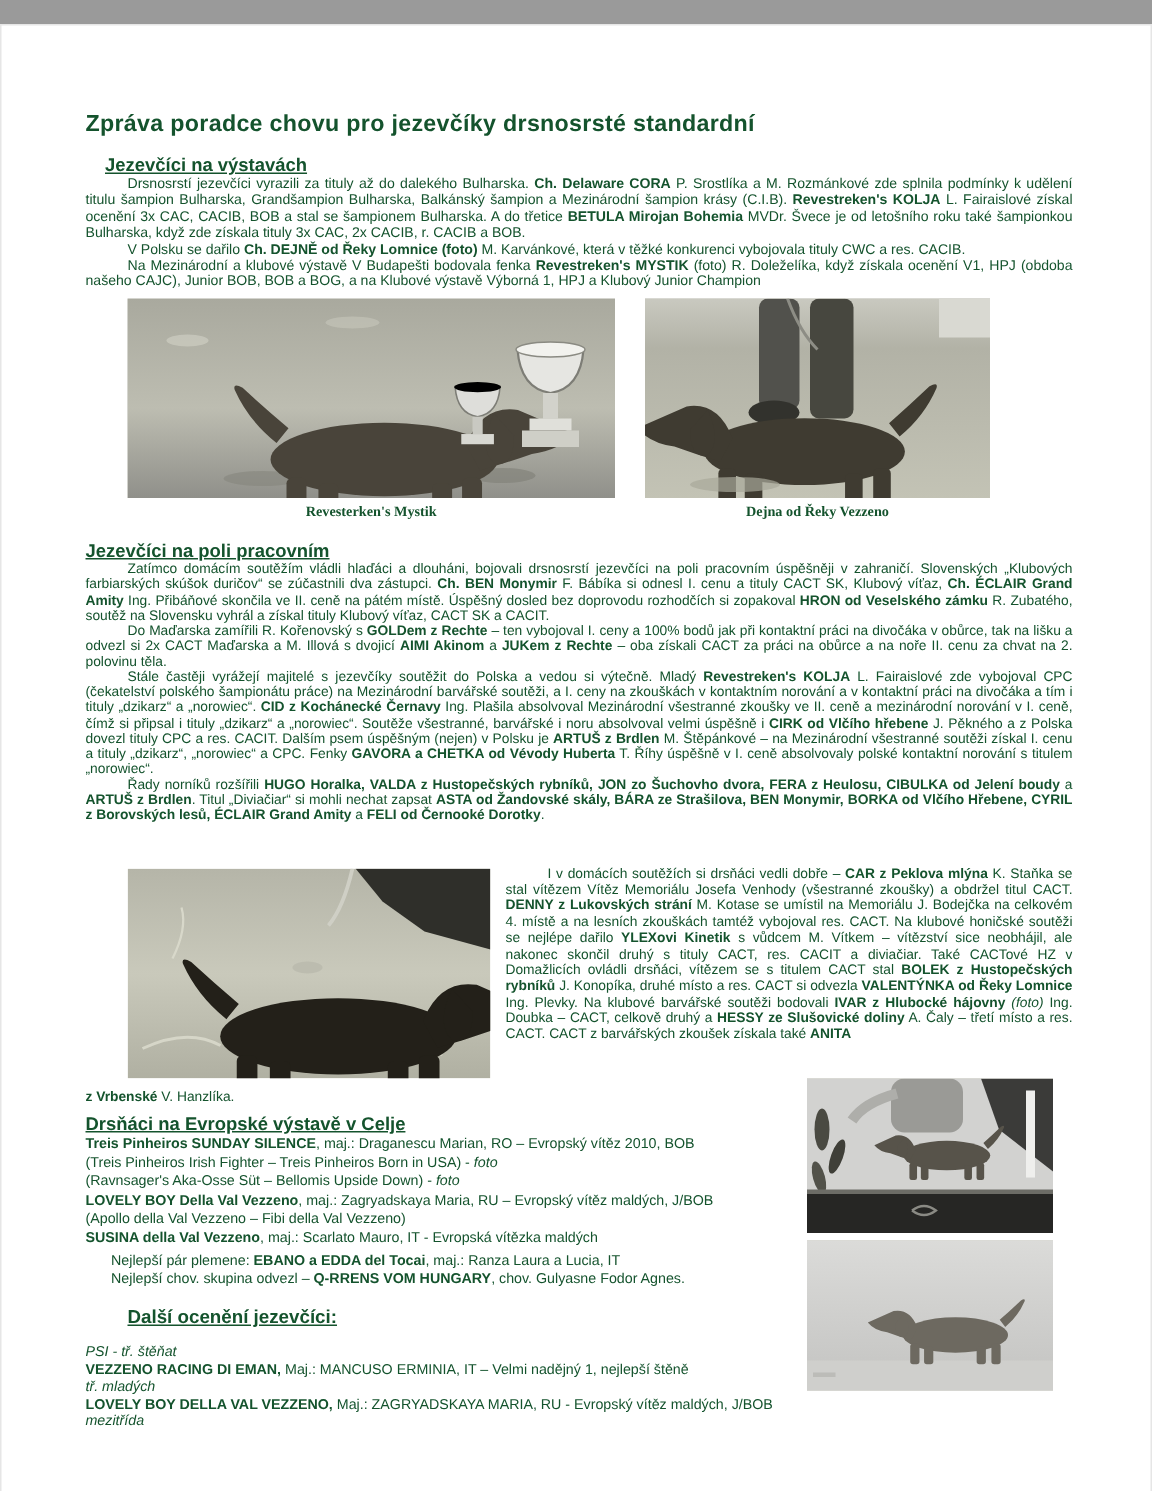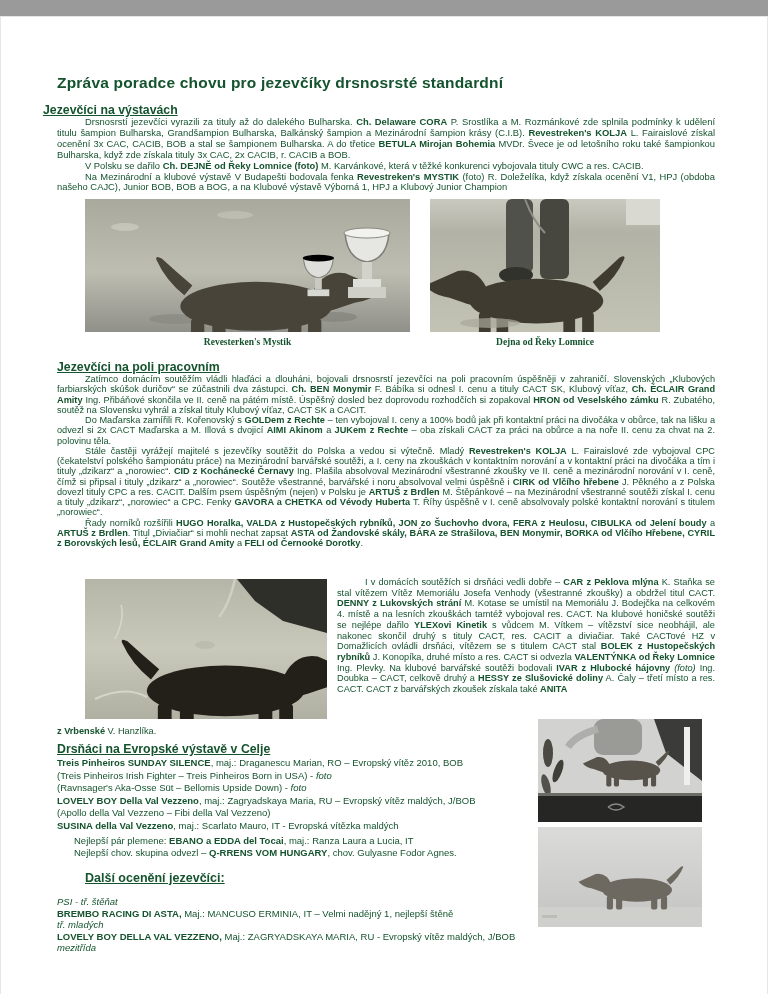--- a/index.html
+++ b/index.html
@@ -40,21 +40,21 @@
       <rect x="120" y="68" width="10" height="20" rx="3"></rect>
       <rect x="135" y="65" width="10" height="23" rx="3"></rect>
     </symbol>
   </defs>
 </svg>
 
 <div class="page">
 
   <div class="abs doc-title" style="left:57px;top:58px;">Zpráva poradce chovu pro jezevčíky drsnosrsté standardní</div>
 
-  <div class="abs sec-h" style="left:43px;top:87px;">Jezevčíci na výstavách</div>
+  <div class="abs sec-h" style="left:70px;top:87px;">Jezevčíci na výstavách</div>
 
   <div class="abs body-t" style="left:57px;top:101px;width:658px;">
     <p><span>Drsnosrstí jezevčíci vyrazili za tituly až do dalekého Bulharska. </span><span style="font-weight: bold;">Ch. Delaware CORA</span><span> P. Srostlíka a M. Rozmánkové zde splnila podmínky k udělení titulu šampion Bulharska, Grandšampion Bulharska, Balkánský šampion a Mezinárodní šampion krásy (C.I.B). </span><span style="font-weight: bold;">Revestreken's KOLJA</span><span> L. Fairaislové získal ocenění 3x CAC, CACIB, BOB a stal se šampionem Bulharska. A do třetice </span><span style="font-weight: bold;">BETULA Mirojan Bohemia</span><span> MVDr. Švece je od letošního roku také šampionkou Bulharska, když zde získala tituly 3x CAC, 2x CACIB, r. CACIB a BOB.</span></p>
     <p><span>V Polsku se dařilo </span><span style="font-weight: bold;">Ch. DEJNĚ od Řeky Lomnice (foto)</span><span> M. Karvánkové, která v těžké konkurenci vybojovala tituly CWC a res. CACIB.</span></p>
     <p><span>Na Mezinárodní a klubové výstavě V Budapešti bodovala fenka </span><span style="font-weight: bold;">Revestreken's MYSTIK</span><span> (foto) R. Doleželíka, když získala ocenění V1, HPJ (obdoba našeho CAJC), Junior BOB, BOB a BOG, a na Klubové výstavě Výborná 1, HPJ a Klubový Junior Champion</span></p>
   </div>
 
   <div class="ph" style="left:85px;top:183px;width:325px;height:133px;">
     <svg viewBox="0 0 325 133" preserveAspectRatio="none">
       <defs>
@@ -107,21 +107,21 @@
       </g>
       <path d="M95,0 q8,22 20,34" stroke="#8d8d85" stroke-width="2" fill="none"></path>
       <g transform="translate(15,32) scale(1.02,0.97)">
         <g transform="matrix(-1,0,0,1,200,0)">
             <use href="#dog" fill="#3f3b31"></use>
           </g>
       </g>
       <ellipse cx="60" cy="124" rx="30" ry="5" fill="#a8a89a" opacity=".7"></ellipse>
     </svg>
   </div>
-  <div class="abs cap" style="left:430px;top:321px;width:230px;">Dejna od Řeky Lomnice</div>
+  <div class="abs cap" style="left:430px;top:321px;width:230px;">Dejna od Řeky Vezzeno</div>
 
   <div class="abs sec-h" style="left:57px;top:344px;">Jezevčíci na poli pracovním</div>
 
   <div class="abs body-t s2-t" style="left:57px;top:358px;width:658px;">
     <p><span>Zatímco domácím soutěžím vládli hlaďáci a dlouháni, bojovali drsnosrstí jezevčíci na poli pracovním úspěšněji v zahraničí. Slovenských „Klubových farbiarských skúšok duričov“ se zúčastnili dva zástupci. </span><span style="font-weight: bold;">Ch. BEN Monymir</span><span> F. Bábíka si odnesl I. cenu a tituly CACT SK, Klubový víťaz, </span><span style="font-weight: bold;">Ch. ÉCLAIR Grand Amity</span><span> Ing. Přibáňové skončila ve II. ceně na pátém místě. Úspěšný dosled bez doprovodu rozhodčích si zopakoval </span><span style="font-weight: bold;">HRON od Veselského zámku</span><span> R. Zubatého, soutěž na Slovensku vyhrál a získal tituly Klubový víťaz, CACT SK a CACIT.</span></p>
     <p><span>Do Maďarska zamířili R. Kořenovský s </span><span style="font-weight: bold;">GOLDem z Rechte</span><span> – ten vybojoval I. ceny a 100% bodů jak při kontaktní práci na divočáka v obůrce, tak na lišku a odvezl si 2x CACT Maďarska a M. Illová s dvojicí </span><span style="font-weight: bold;">AIMI Akinom</span><span> a </span><span style="font-weight: bold;">JUKem z Rechte</span><span> – oba získali CACT za práci na obůrce a na noře  II. cenu za chvat na 2. polovinu těla.</span></p>
     <p><span>Stále častěji vyrážejí majitelé s jezevčíky soutěžit do Polska a vedou si výtečně.  Mladý </span><span style="font-weight: bold;">Revestreken's KOLJA</span><span> L. Fairaislové zde vybojoval CPC (čekatelství polského šampionátu práce) na Mezinárodní barvářské soutěži, a I. ceny na zkouškách v kontaktním norování a v kontaktní práci na divočáka a tím i tituly „dzikarz“ a „norowiec“.  </span><span style="font-weight: bold;">CID z Kochánecké Černavy</span><span> Ing. Plašila absolvoval Mezinárodní všestranné zkoušky ve II. ceně a mezinárodní norování v I. ceně, čímž si připsal i tituly „dzikarz“ a „norowiec“.  Soutěže všestranné, barvářské i noru absolvoval velmi úspěšně i </span><span style="font-weight: bold;">CIRK od Vlčího hřebene</span><span> J. Pěkného a z Polska dovezl tituly CPC a res. CACIT. Dalším psem úspěšným (nejen) v Polsku je </span><span style="font-weight: bold;">ARTUŠ z Brdlen</span><span> M. Štěpánkové – na Mezinárodní všestranné soutěži získal I. cenu a tituly „dzikarz“, „norowiec“ a CPC. Fenky </span><span style="font-weight: bold;">GAVORA a CHETKA  od Vévody Huberta</span><span> T. Říhy úspěšně v I. ceně absolvovaly polské kontaktní norování s titulem „norowiec“.</span></p>
     <p><span>Řady norníků rozšířili </span><span style="font-weight: bold;">HUGO Horalka, VALDA z Hustopečských rybníků, JON zo Šuchovho dvora, FERA z Heulosu, CIBULKA od Jelení boudy</span><span> a </span><span style="font-weight: bold;">ARTUŠ z Brdlen</span><span>. Titul „Diviačiar“ si mohli nechat zapsat </span><span style="font-weight: bold;">ASTA od Žandovské skály, BÁRA ze Strašilova, BEN Monymir, BORKA od Vlčího Hřebene, CYRIL z Borovských lesů, ÉCLAIR Grand Amity</span><span> a </span><span style="font-weight: bold;">FELI od Černooké Dorotky</span><span>.</span></p>
   </div>
 
@@ -164,21 +164,21 @@
 
   <div class="abs pair-t" style="left:74px;top:819px;width:482px;">
     <div><span>Nejlepší pár plemene: </span><span style="font-weight: bold;">EBANO a EDDA del Tocai</span><span>, maj.: Ranza Laura a Lucia, IT</span></div>
     <div><span>Nejlepší chov. skupina odvezl – </span><span style="font-weight: bold;">Q-RRENS VOM HUNGARY</span><span>, chov. Gulyasne Fodor Agnes.</span></div>
   </div>
 
   <div class="abs sec-h" style="left:85px;top:855px;font-size:12.5px;">Další ocenění jezevčíci:</div>
 
   <div class="abs award-t" style="left:57px;top:880px;width:660px;">
     <div><span style="font-style: italic;">PSI - tř. štěňat</span></div>
-    <div><span style="font-weight: bold;">BREMBO RACING DI ASTA,</span><span> Maj.: MANCUSO ERMINIA, IT – Velmi nadějný 1, nejlepší štěně</span></div>
+    <div><span style="font-weight: bold;">VEZZENO RACING DI EMAN,</span><span> Maj.: MANCUSO ERMINIA, IT – Velmi nadějný 1, nejlepší štěně</span></div>
     <div><span style="font-style: italic;">tř. mladých</span></div>
     <div><span style="font-weight: bold;">LOVELY BOY DELLA VAL VEZZENO,</span><span> Maj.: ZAGRYADSKAYA MARIA, RU - Evropský vítěz maldých, J/BOB</span></div>
     <div><span style="font-style: italic;">mezitřída</span></div>
   </div>
 
   <div class="ph" style="left:538px;top:703px;width:164px;height:103px;">
     <svg viewBox="0 0 164 103" preserveAspectRatio="none">
       <rect width="164" height="103" fill="#d2d2d0"></rect>
       <polygon points="116,0 164,0 164,62 128,34" fill="#3b3b39"></polygon>
       <rect x="146" y="8" width="6" height="58" fill="#efefed"></rect>

